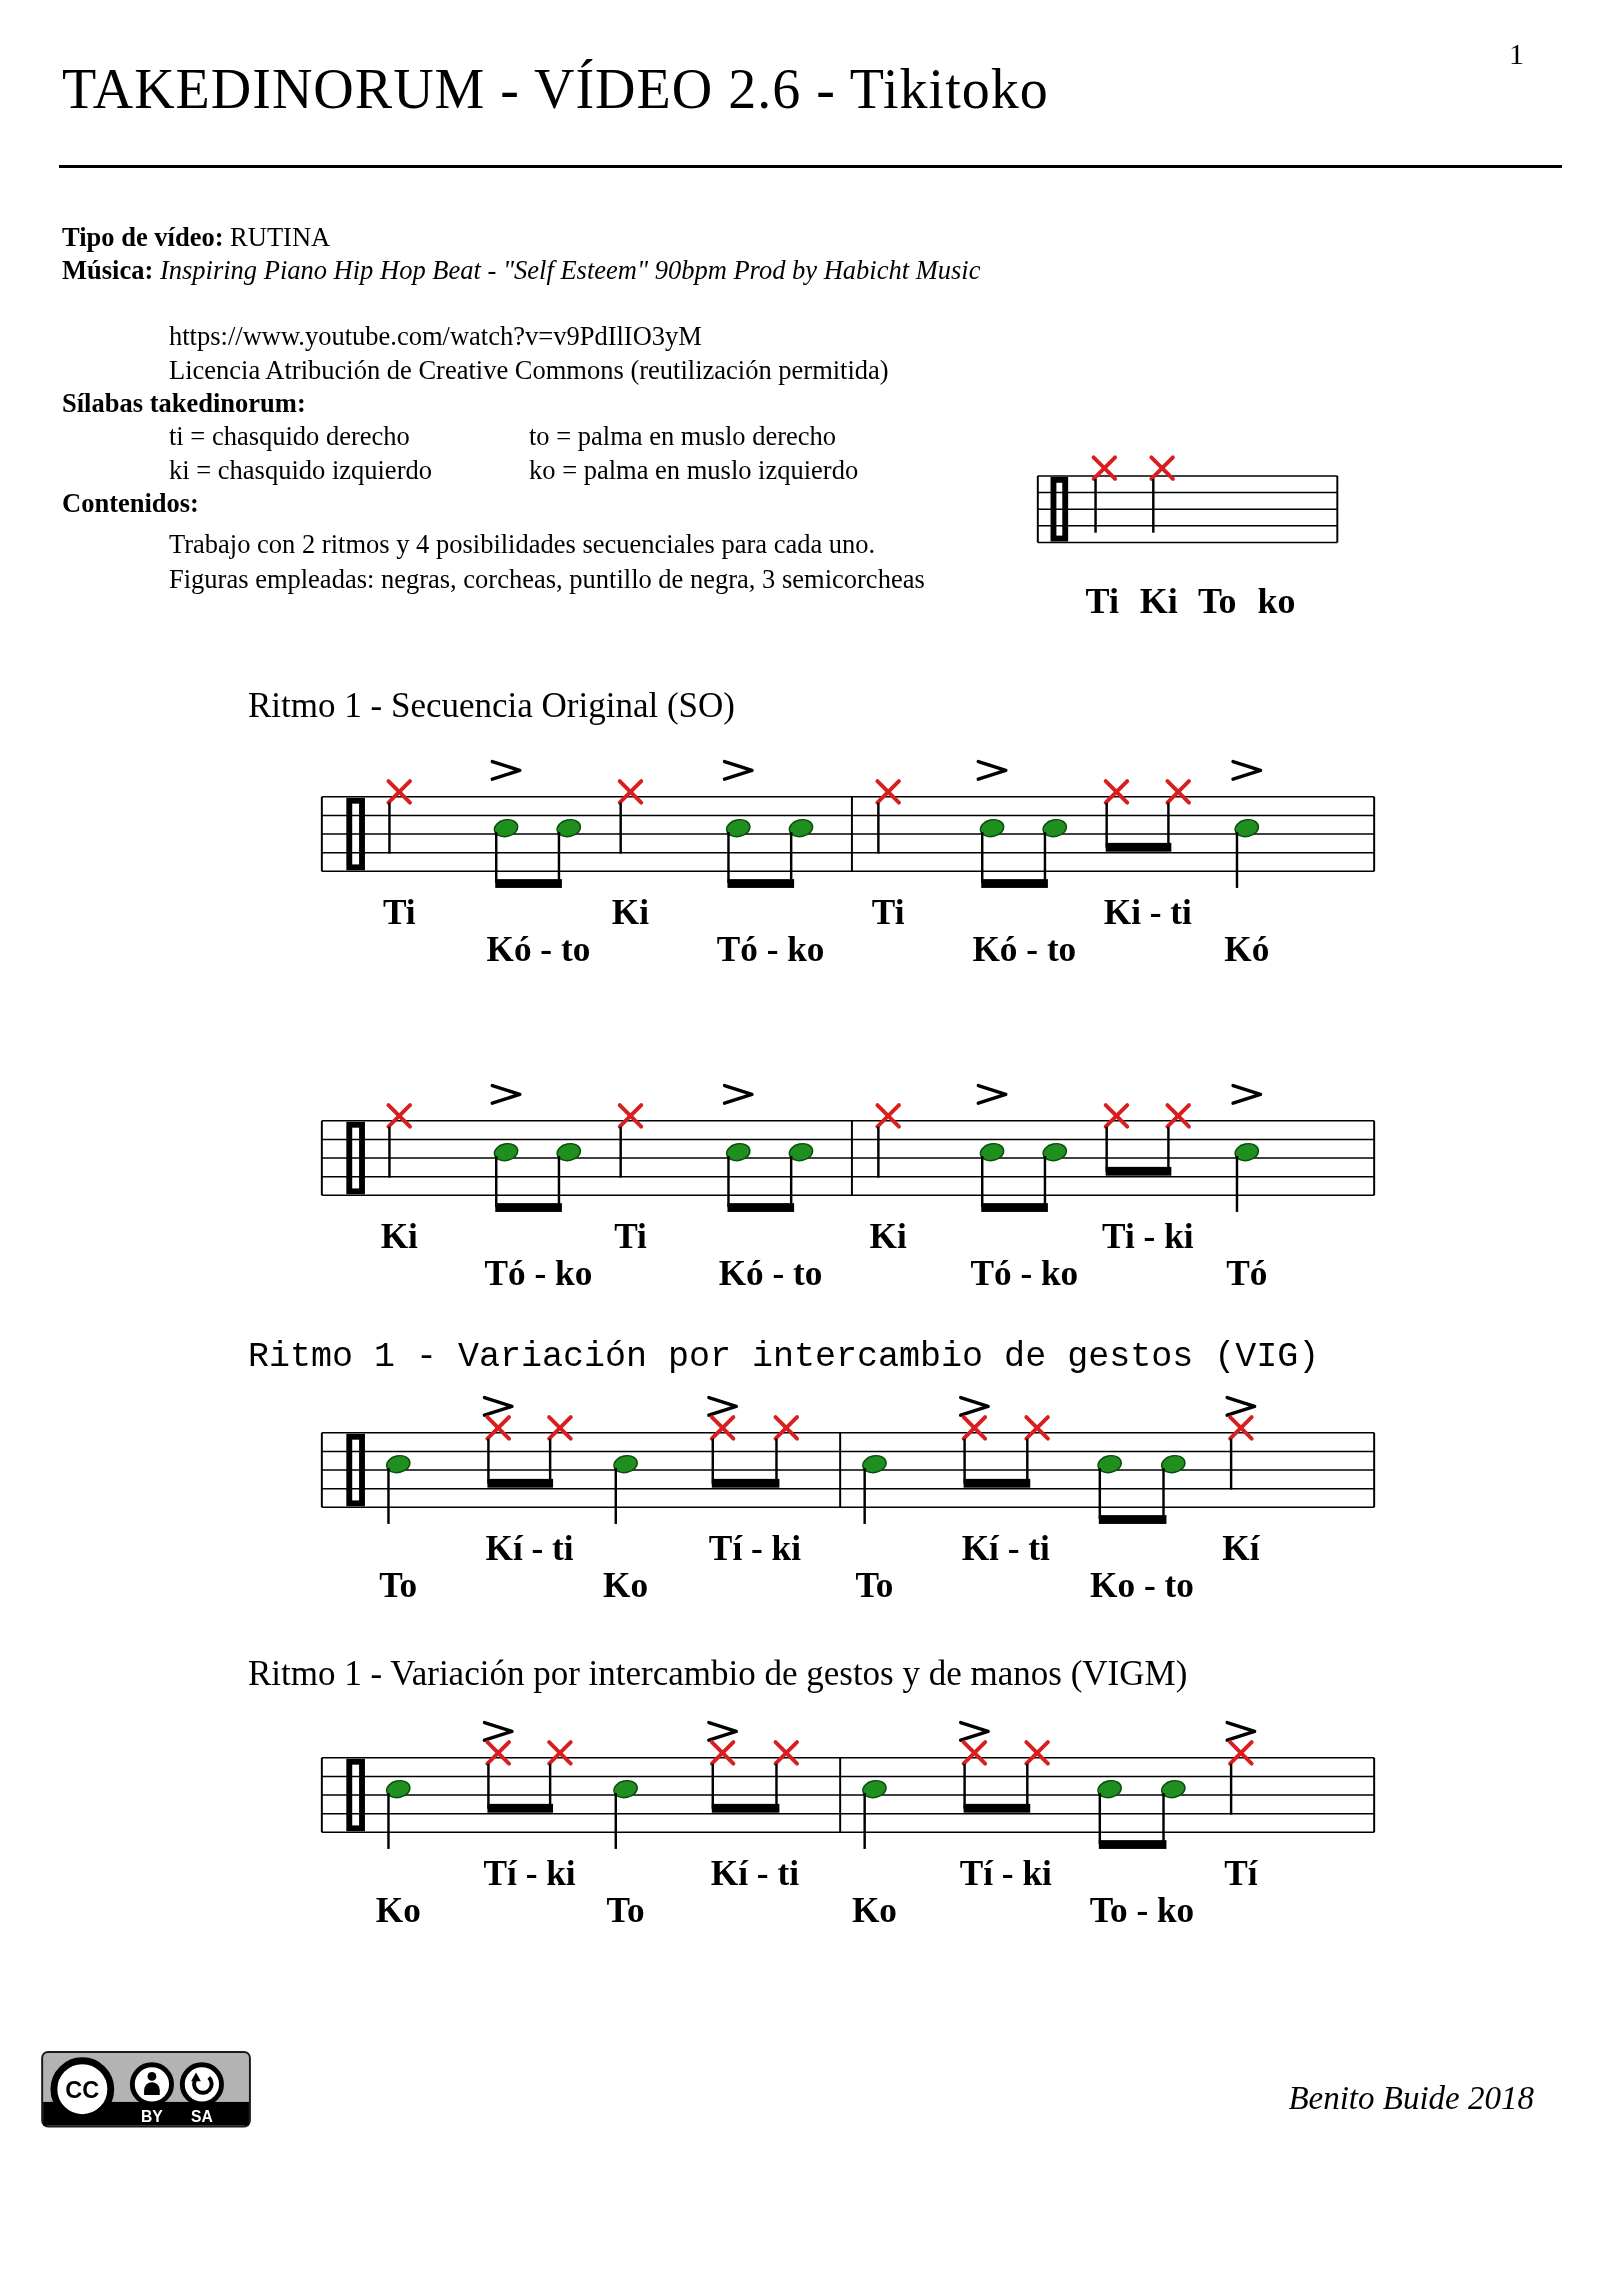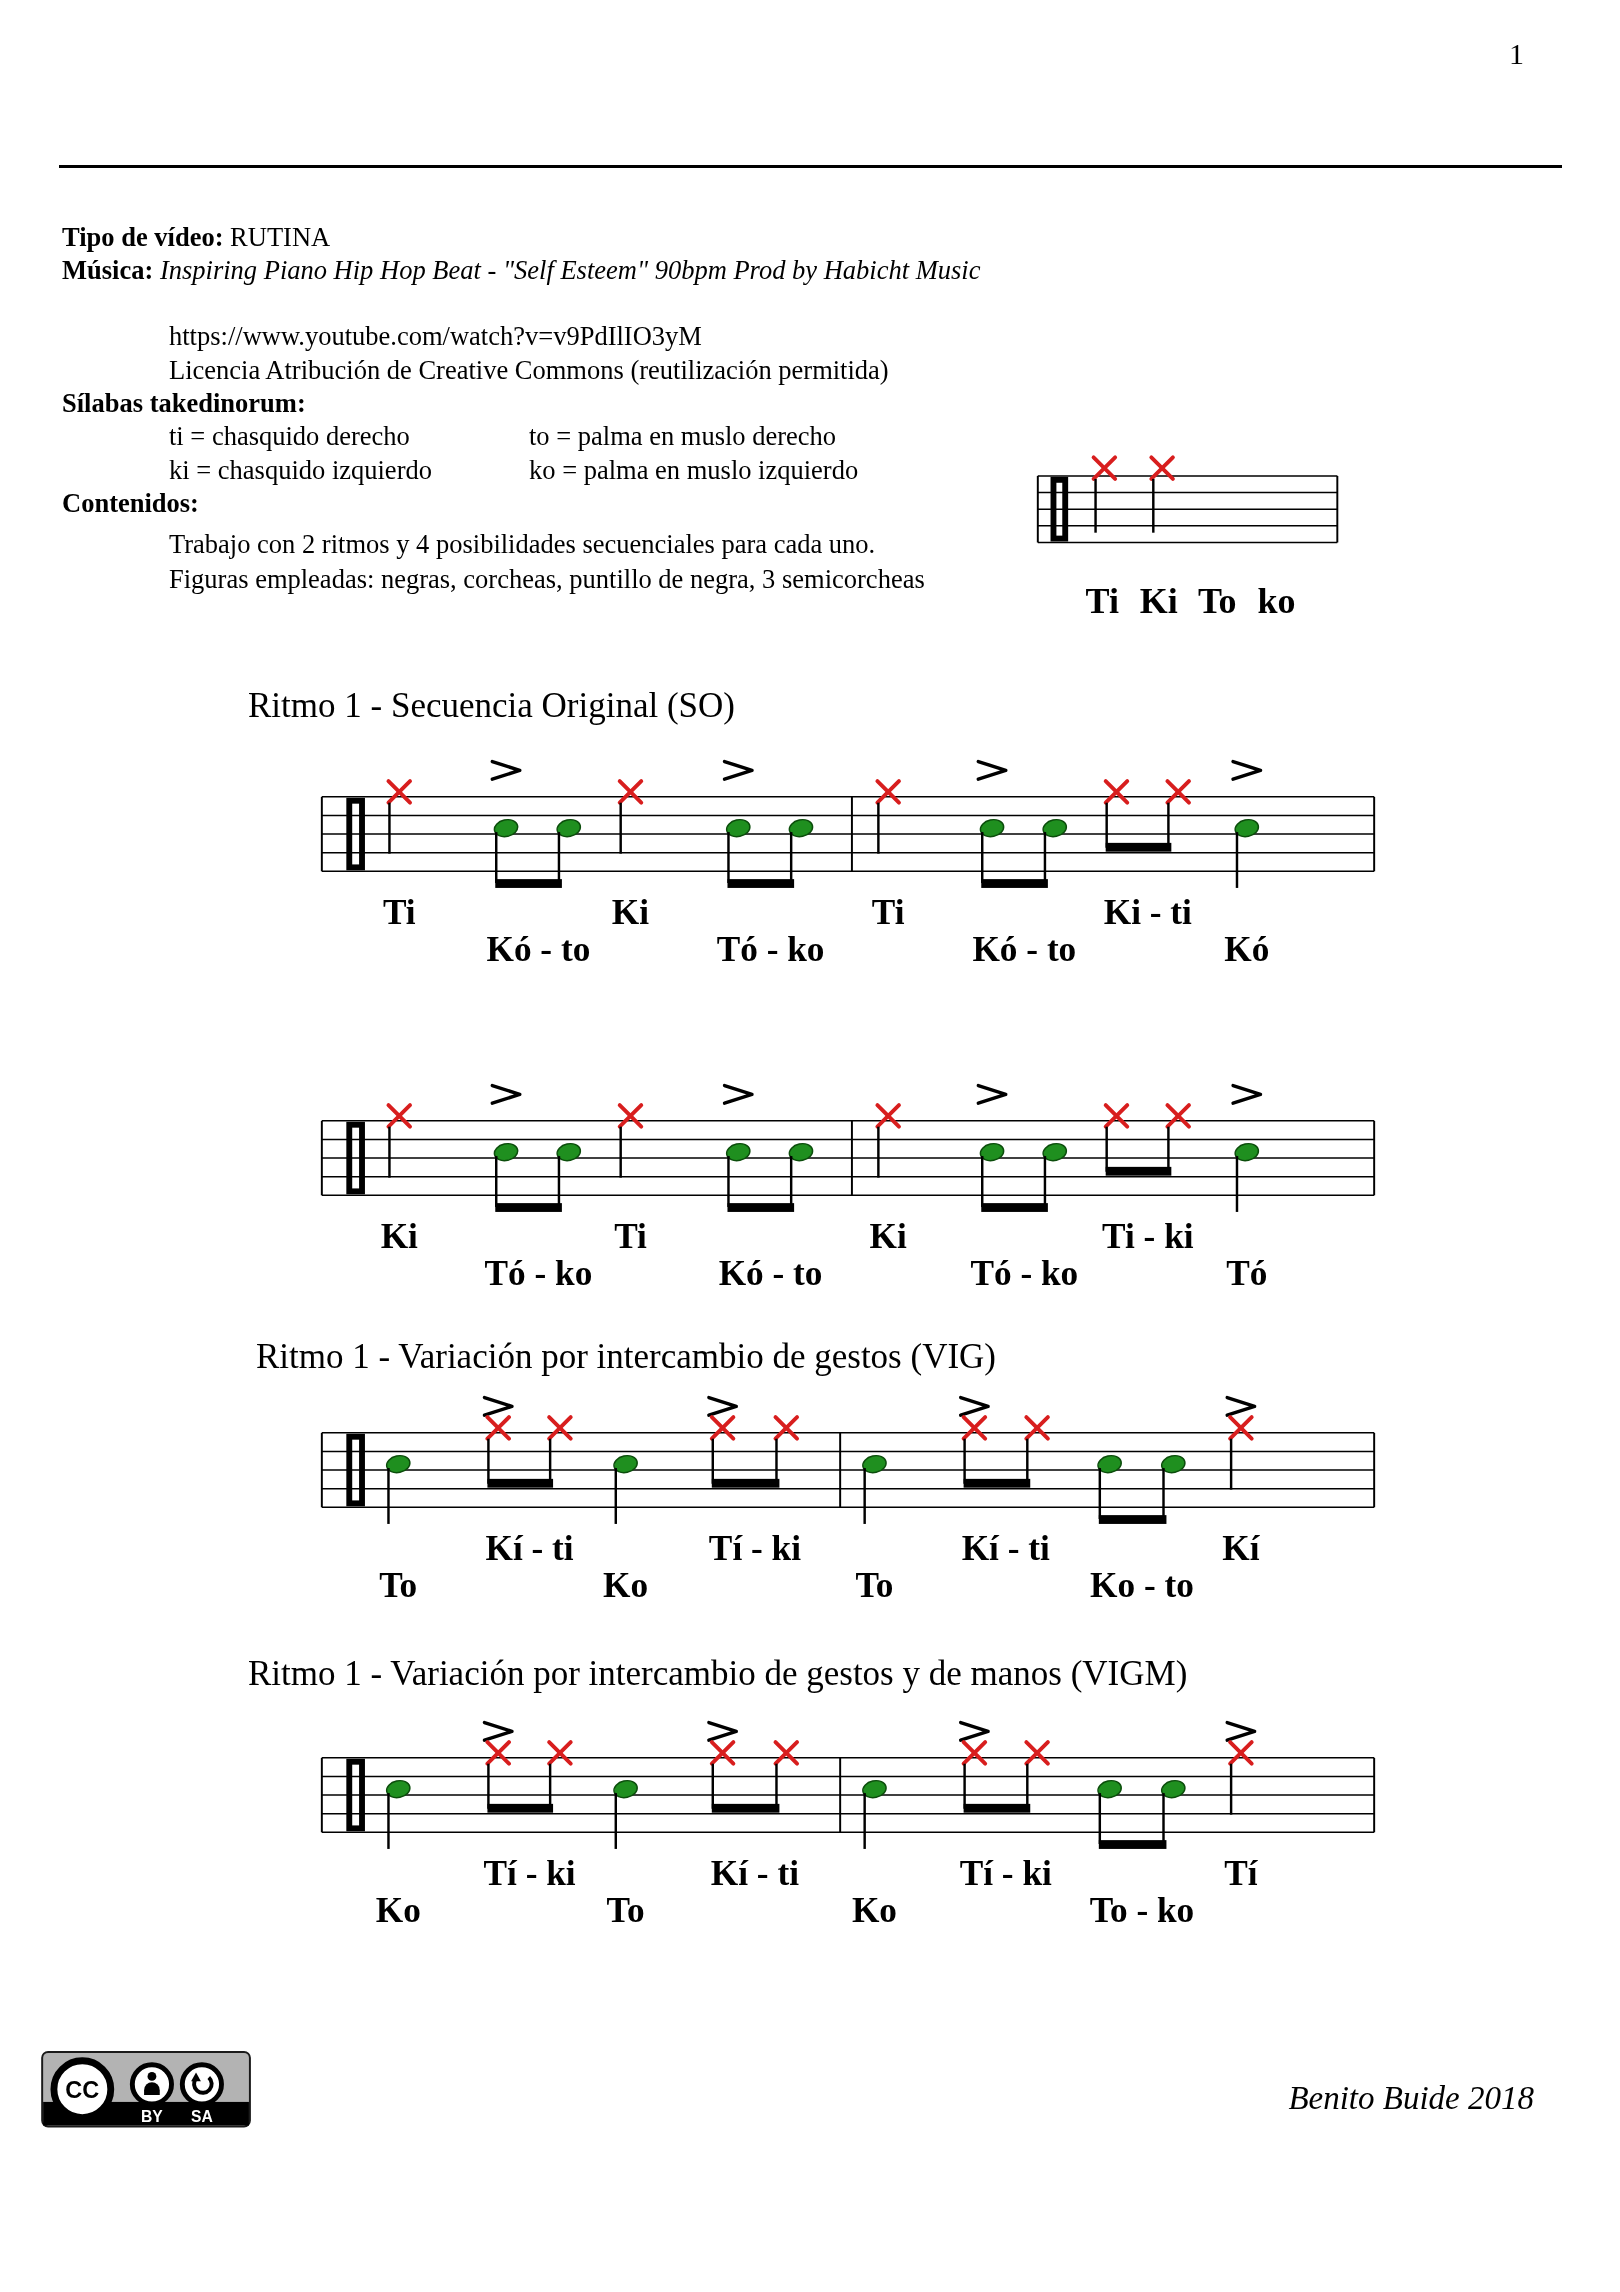--- a/index.html
+++ b/index.html
@@ -15,20 +15,21 @@
   .sectitle{font-size:35px;white-space:nowrap;}
   .caption{font-size:36px;font-weight:bold;text-align:center;word-spacing:11.8px;}
   .credit{font-size:33px;font-style:italic;text-align:right;margin-top:12px;}
   svg{position:absolute;overflow:visible;}
 </style>
 </head>
 <body>
 
 <div class="page">
 
+  <h1 class="title abs" style="left:62px;top:57px;">TAKEDINORUM - VÍDEO 2.6 - Tikitoko</h1>
   <div class="pageno abs" style="left:1509px;top:37px;">1</div>
   <div class="rule abs" style="left:59px;top:165px;width:1503px;"></div>
 
   <div class="meta abs" style="left:62px;top:222px;">
     <b>Tipo de vídeo:</b>
     <span>RUTINA</span>
   </div>
   <div class="meta abs" style="left:62px;top:255px;">
     <b>Música:</b>
     <span class="ital">Inspiring Piano Hip Hop Beat - "Self Esteem" 90bpm Prod by Habicht Music</span>
@@ -174,21 +175,21 @@
       <text x="87" y="190" text-anchor="middle" font-family="&quot;Liberation Serif&quot;, serif" font-size="36" font-weight="bold" fill="#000">Ki</text>
       <text x="323" y="190" text-anchor="middle" font-family="&quot;Liberation Serif&quot;, serif" font-size="36" font-weight="bold" fill="#000">Ti</text>
       <text x="586" y="190" text-anchor="middle" font-family="&quot;Liberation Serif&quot;, serif" font-size="36" font-weight="bold" fill="#000">Ki</text>
       <text x="851" y="190" text-anchor="middle" font-family="&quot;Liberation Serif&quot;, serif" font-size="36" font-weight="bold" fill="#000">Ti - ki</text>
       <text x="229" y="228" text-anchor="middle" font-family="&quot;Liberation Serif&quot;, serif" font-size="36" font-weight="bold" fill="#000">Tó - ko</text>
       <text x="466" y="228" text-anchor="middle" font-family="&quot;Liberation Serif&quot;, serif" font-size="36" font-weight="bold" fill="#000">Kó - to</text>
       <text x="725" y="228" text-anchor="middle" font-family="&quot;Liberation Serif&quot;, serif" font-size="36" font-weight="bold" fill="#000">Tó - ko</text>
       <text x="952" y="228" text-anchor="middle" font-family="&quot;Liberation Serif&quot;, serif" font-size="36" font-weight="bold" fill="#000">Tó</text>
     </svg>
 
-  <div class="sectitle abs" style="left:256px;top:1337px;">Ritmo 1 - Variación por intercambio de gestos (VIG)</div>
+  <div class="sectitle abs" style="left:248px;top:1337px;font-family:Liberation Mono, monospace;">Ritmo 1 - Variación por intercambio de gestos (VIG)</div>
   <svg id="staff2" style="left:314px;top:1374px;" width="1068" height="245" viewBox="0 0 1090 250">
       <line x1="8" y1="60" x2="1082" y2="60" stroke="#000" stroke-width="1.6"></line>
       <line x1="8" y1="79" x2="1082" y2="79" stroke="#000" stroke-width="1.6"></line>
       <line x1="8" y1="98" x2="1082" y2="98" stroke="#000" stroke-width="1.6"></line>
       <line x1="8" y1="117" x2="1082" y2="117" stroke="#000" stroke-width="1.6"></line>
       <line x1="8" y1="136" x2="1082" y2="136" stroke="#000" stroke-width="1.6"></line>
       <line x1="8" y1="60" x2="8" y2="136" stroke="#000" stroke-width="2"></line>
       <line x1="1082" y1="60" x2="1082" y2="136" stroke="#000" stroke-width="2"></line>
       <rect x="36" y="64" width="13" height="68" fill="none" stroke="#000" stroke-width="6"></rect>
       <ellipse cx="86" cy="92" rx="12" ry="8.5" fill="#1f8f1f" stroke="#0b4d0b" stroke-width="1.5" transform="rotate(-12 86 92)"></ellipse>

